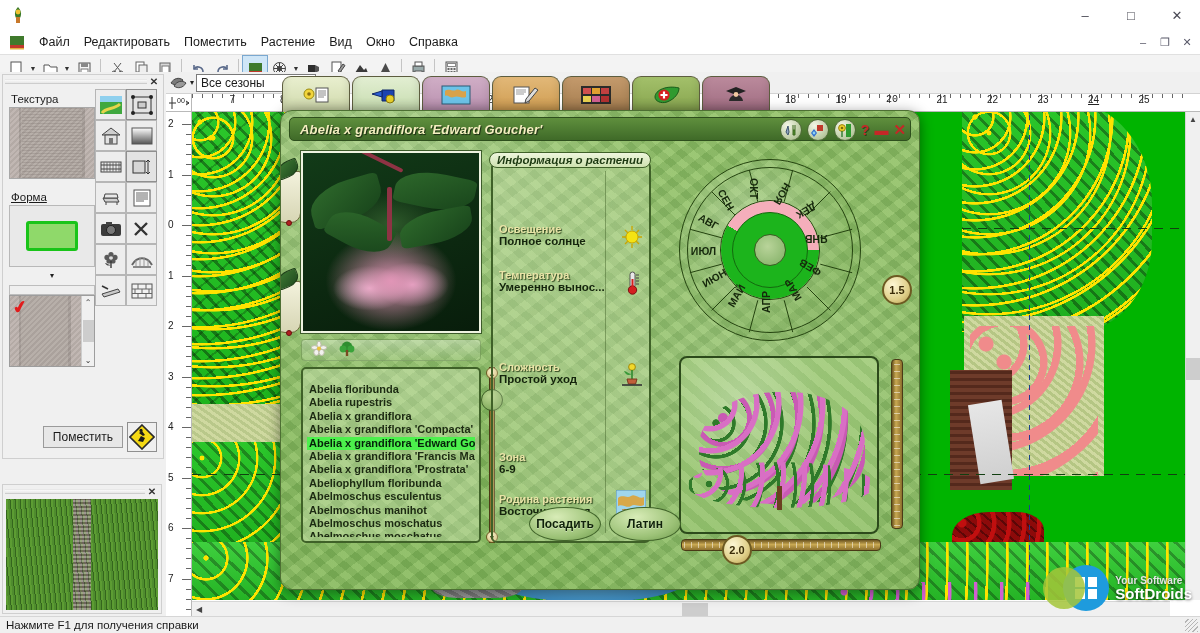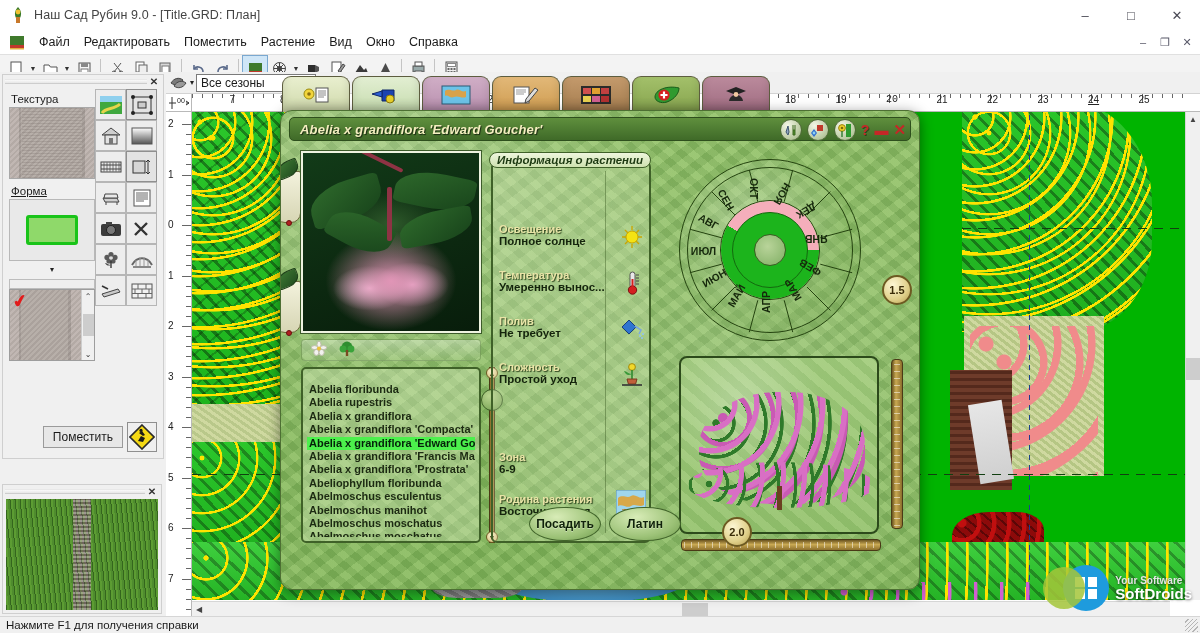--- a/index.html
+++ b/index.html
@@ -268,21 +268,20 @@
 <body>
 
 <div id="titlebar">
   <span class="appicon">
     <svg width="20" height="20" viewBox="0 0 20 20">
       <path d="M10 2 C7 5 6 9 8 13 L12 13 C14 9 13 5 10 2 Z" fill="#3a7a28"></path>
       <rect x="8" y="12" width="4" height="6" fill="#c8782a"></rect>
       <circle cx="10" cy="7" r="2.4" fill="#f2c22e"></circle>
     </svg>
   </span>
-  <span class="title">Наш Сад Рубин 9.0 - [Title.GRD: План]</span>
   <div class="winbtns">
     <div class="winbtn">–</div>
     <div class="winbtn">□</div>
     <div class="winbtn close">✕</div>
   </div>
 </div>
 
 <div id="menubar">
   <span class="mdiicon">
     <svg width="18" height="18" viewBox="0 0 18 18">
@@ -429,21 +428,21 @@
     <div class="dockpanel" style="height:385px;">
       <div class="dockgrip">
         <div class="gripline"></div>
         <div class="dockclose">✕</div>
       </div>
 
       <div class="panelbody">
         <div class="lbl">Текстура</div>
         <div class="texturebox"></div>
 
-        <div class="lbl" style="margin-top:6px;text-decoration:underline;">Форма</div>
+        <div class="lbl" style="margin-top:12px;text-decoration:underline;">Форма</div>
         <div style="display:flex;align-items:center;">
           <div class="formbox">
             <div class="formswatch"></div>
           </div>
           <span class="caret" style="margin-left:4px;">▾</span>
         </div>
         <div style="width:86px;text-align:center;"><span class="caret">▾</span></div>
         <div class="scrollstub"></div>
         <div class="listbox">
           <div class="thumb">
@@ -1093,35 +1092,20 @@
               <rect x="10" y="2" width="5" height="16" rx="2.5" fill="#e8e8e8" stroke="#555"></rect>
               <circle cx="12.5" cy="20" r="4.2" fill="#d42020" stroke="#7a1010"></circle>
               <rect x="11.5" y="9" width="2" height="11" fill="#d42020"></rect>
               <g stroke="#444">
                 <path d="M16 5h3M16 8h3M16 11h3M16 14h3"></path>
               </g>
             </svg>
         </div>
       </div>
 
-      <div class="inforow" style="top:152px;">
-        <div class="ir-k">Полив</div>
-        <div class="ir-v">Не требует</div>
-        <div class="ir-i">
-          <svg width="26" height="24" viewBox="0 0 26 24">
-              <path d="M3 10l7-7 7 7-7 7z" fill="#2f74d0" stroke="#18407a"></path>
-              <path d="M16 9l6 4-2 4" stroke="#7aa8dd" stroke-width="1.6" fill="none"></path>
-              <g fill="#8fc3ee">
-                <circle cx="21" cy="19" r="1.1"></circle>
-                <circle cx="24" cy="17" r="1.1"></circle>
-                <circle cx="23" cy="21" r="1.1"></circle>
-              </g>
-            </svg>
-        </div>
-      </div>
 
       <div class="inforow" style="top:198px;">
         <div class="ir-k">Сложность</div>
         <div class="ir-v">Простой уход</div>
         <div class="ir-i">
           <svg width="26" height="26" viewBox="0 0 26 26">
               <circle cx="13" cy="5" r="3.4" fill="#f2d82a" stroke="#a08a10"></circle>
               <path d="M13 8v9" stroke="#2f8a2f" stroke-width="1.6"></path>
               <path d="M13 12c-4 0-5-3-8-3 2 4 4 5 8 3z" fill="#3a9a3a"></path>
               <path d="M8 17h10l-1.4 5H9.4z" fill="#c0603a" stroke="#7a3a20"></path>
@@ -1206,21 +1190,21 @@
     </div>
 
     <div class="vslider">
       <div class="ticks"></div>
     </div>
     <div class="knob" style="left:601px;top:164px;">1.5</div>
 
     <div class="hslider">
       <div class="ticks"></div>
     </div>
-    <div class="knob" style="left:441px;top:406px;text-align:center;">2.0</div>
+    <div class="knob" style="left:441px;top:424px;text-align:center;">2.0</div>
 
     <div class="dlgbtn" style="left:248px;top:396px;">Посадить</div>
     <div class="dlgbtn" style="left:328px;top:396px;">Латин</div>
   </div>
 </div>
 
 <div id="watermark">
   <div class="wmandroid"></div>
   <div class="wmwin">
     <div class="wmgrid">

